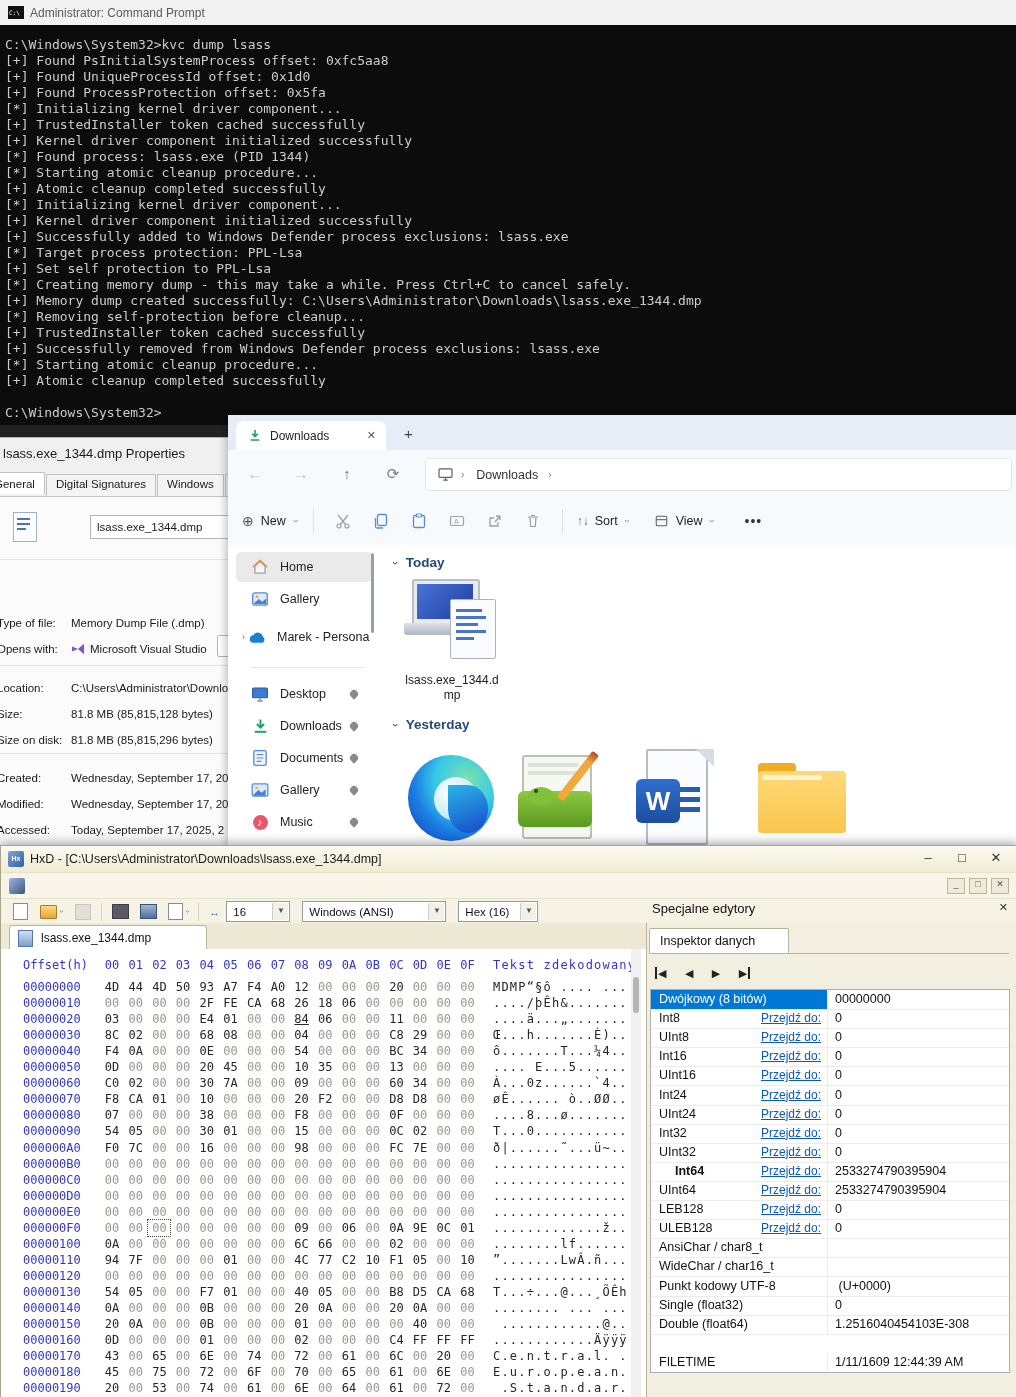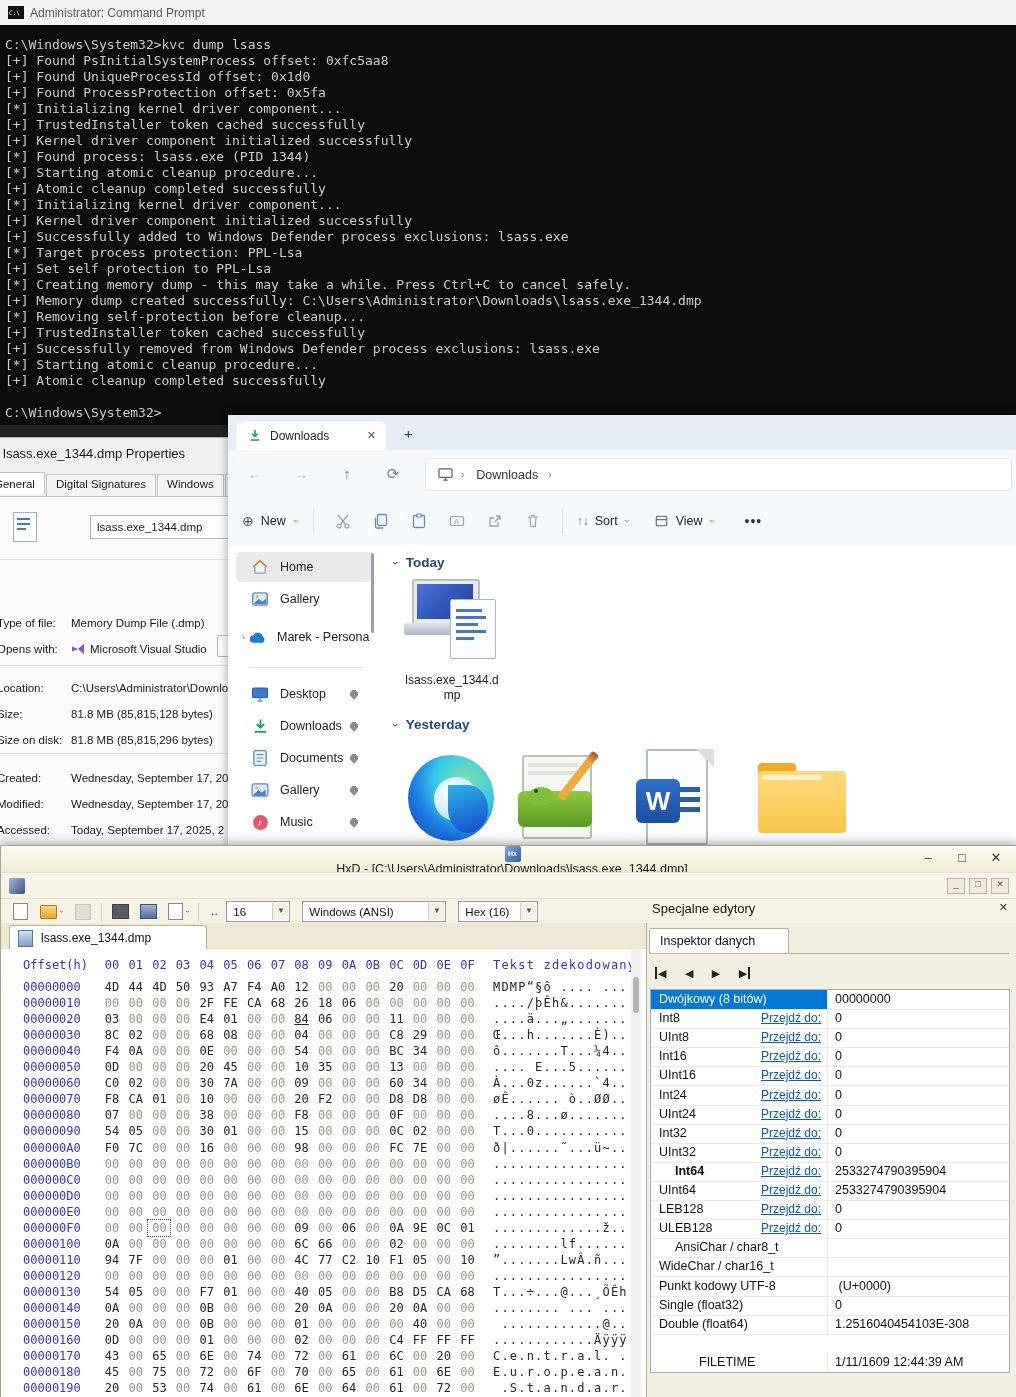--- a/index.html
+++ b/index.html
@@ -39,21 +39,21 @@
   .side-item{position:absolute;left:8px;width:136px;height:30px;display:flex;align-items:center;border-radius:5px;font-size:12.5px;color:#222;}
   .side-item .lbl{margin-left:10px;white-space:nowrap;}
   .side-item.sel{background:#eaeaea;}
   .pin{width:8px;height:8px;border-radius:50% 50% 50% 0;background:#8a8a8a;transform:rotate(-45deg);position:absolute;right:14px;top:11px;}
   .sec-head{position:absolute;font-size:13.5px;font-weight:700;color:#24497c;}
   .sec-chev{font-weight:400;display:inline-block;transform:rotate(90deg);font-size:11px;color:#24497c;margin-right:8px;}
   .chev{display:inline-block;transform:rotate(90deg);font-size:9px;color:#666;}
   .file-label{position:absolute;font-size:12px;color:#1b1b1b;text-align:center;line-height:15px;}
   
   .hxd{left:0;top:845px;width:1016px;height:552px;background:#f2eedd;border:1px solid #a9a48c;box-shadow:0 -2px 10px rgba(0,0,0,.35);}
-  .h-title{position:absolute;left:0;top:0;width:1016px;height:26px;background:linear-gradient(#fdfbf1,#f1ebd3);display:flex;align-items:center;flex-direction:column;}
+  .h-title{position:absolute;left:0;top:0;width:1016px;height:26px;background:linear-gradient(#fdfbf1,#f1ebd3);display:flex;align-items:center;}
   .h-title-text{font-size:12.5px;color:#1c1c1c;margin-left:6px;}
   .h-btn{position:absolute;top:4px;width:30px;height:18px;text-align:center;font-size:13px;color:#333;}
   .h-menu{position:absolute;left:0;top:26px;width:1016px;height:26px;background:#f8f5e8;border-top:1px solid #e6e1cb;display:flex;align-items:center;}
   .h-menu-item{font-size:12.5px;color:#111;margin-right:18px;}
   .h-toolbar{position:absolute;left:0;top:52px;width:1016px;height:25px;background:#f7f3e4;border-top:1px solid #e6e1cb;display:flex;align-items:center;}
   .combo{height:19px;background:#fff;border:1px solid #999;display:flex;align-items:center;font-size:11.5px;color:#111;position:relative;}
   .combo .cbx{margin-left:6px;}
   .combo .drop{position:absolute;right:1px;top:1px;bottom:1px;width:15px;background:#f3f1e6;border-left:1px solid #ccc;text-align:center;color:#555;font-size:8px;line-height:16px;}
   .h-tabrow{position:absolute;left:0;top:77px;width:1016px;height:26px;background:#eee9d5;}
   .h-doctab{position:absolute;left:8px;top:2px;width:196px;height:24px;background:#fff;border:1px solid #b9b49c;border-bottom:none;border-radius:3px 3px 0 0;display:flex;align-items:center;font-size:12px;color:#111;}
@@ -1104,21 +1104,21 @@
           </div>
           <div style="position: absolute; left: 0px; top: 229.2px; width: 358px; height: 19px; border-bottom: 1px solid rgb(236, 236, 236);">
             <div style="position: absolute; left: 0px; top: 0px; width: 176px; height: 19px;">
               <span class="insp-row-lbl" style="position: absolute; left: 8px; top: 2px;">ULEB128</span>
               <span class="goto" style="position: absolute; left: 110px; top: 2px;">Przejdź do:</span>
             </div>
             <div style="position: absolute; left: 176px; top: 0px; width: 1px; height: 19px; background: rgb(236, 236, 236);"></div>
             <span class="insp-val" style="position: absolute; left: 184px; top: 2px; white-space: pre;">0</span>
           </div>
           <div style="position: absolute; left: 0px; top: 248.3px; width: 358px; height: 19px; border-bottom: 1px solid rgb(236, 236, 236);">
-            <div style="position: absolute; left: 16px; top: 0px; width: 176px; height: 19px;">
+            <div style="position: absolute; left: 0px; top: 0px; width: 176px; height: 19px;">
               <span class="insp-row-lbl" style="position: absolute; left: 8px; top: 2px;">AnsiChar / char8_t</span>
             </div>
             <div style="position: absolute; left: 176px; top: 0px; width: 1px; height: 19px; background: rgb(236, 236, 236);"></div>
             <span class="insp-val" style="position: absolute; left: 184px; top: 2px; white-space: pre;"></span>
           </div>
           <div style="position: absolute; left: 0px; top: 267.4px; width: 358px; height: 19px; border-bottom: 1px solid rgb(236, 236, 236);">
             <div style="position: absolute; left: 0px; top: 0px; width: 176px; height: 19px;">
               <span class="insp-row-lbl" style="position: absolute; left: 8px; top: 2px;">WideChar / char16_t</span>
             </div>
             <div style="position: absolute; left: 176px; top: 0px; width: 1px; height: 19px; background: rgb(236, 236, 236);"></div>
@@ -1139,21 +1139,21 @@
             <span class="insp-val" style="position: absolute; left: 184px; top: 2px; white-space: pre;">0</span>
           </div>
           <div style="position: absolute; left: 0px; top: 324.7px; width: 358px; height: 19px; border-bottom: 1px solid rgb(236, 236, 236);">
             <div style="position: absolute; left: 0px; top: 0px; width: 176px; height: 19px;">
               <span class="insp-row-lbl" style="position: absolute; left: 8px; top: 2px;">Double (float64)</span>
             </div>
             <div style="position: absolute; left: 176px; top: 0px; width: 1px; height: 19px; background: rgb(236, 236, 236);"></div>
             <span class="insp-val" style="position: absolute; left: 184px; top: 2px; white-space: pre;">1.2516040454103E-308</span>
           </div>
           <div style="position: absolute; left: 0px; top: 362.9px; width: 358px; height: 19px; border-bottom: 1px solid rgb(236, 236, 236);">
-            <div style="position: absolute; left: 0px; top: 0px; width: 176px; height: 19px; margin-left: 40px;">
+            <div style="position: absolute; left: 0px; top: 0px; width: 176px; height: 19px;">
               <span class="insp-row-lbl" style="position: absolute; left: 8px; top: 2px;">FILETIME</span>
             </div>
             <div style="position: absolute; left: 176px; top: 0px; width: 1px; height: 19px; background: rgb(236, 236, 236);"></div>
             <span class="insp-val" style="position: absolute; left: 184px; top: 2px; white-space: pre;">1/11/1609 12:44:39 AM</span>
           </div>
         </div>
     </div>
   </div>
 
 </div>

